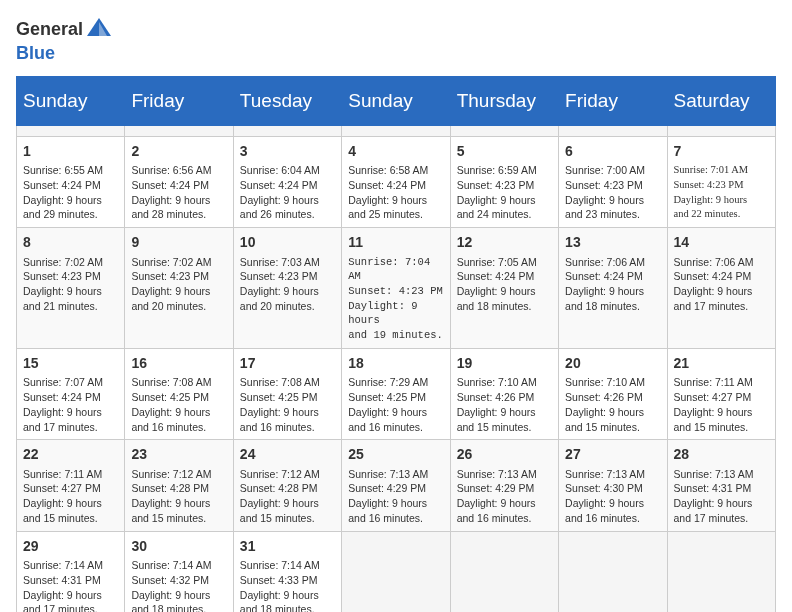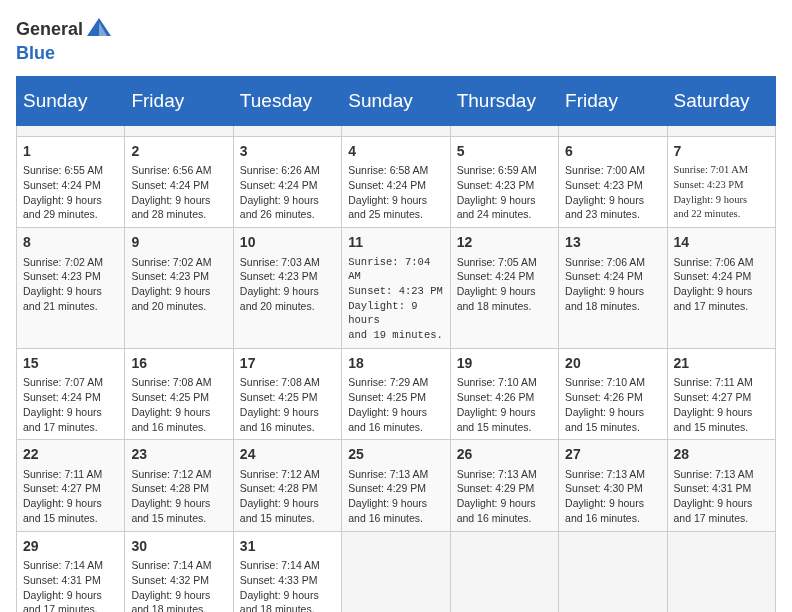--- a/index.html
+++ b/index.html
@@ -138,21 +138,21 @@
         </td>
         <td>
           <span class="day-num">2</span>
           <div class="day-info" style="white-space: pre-line;">Sunrise: 6:56 AM
 Sunset: 4:24 PM
 Daylight: 9 hours
 and 28 minutes.</div>
         </td>
         <td>
           <span class="day-num">3</span>
-          <div class="day-info" style="white-space: pre-line;">Sunrise: 6:26 AM
+          <div class="day-info" style="white-space: pre-line;">Sunrise: 6:04 AM
 Sunset: 4:24 PM
 Daylight: 9 hours
 and 26 minutes.</div>
         </td>
         <td>
           <span class="day-num">4</span>
           <div class="day-info" style="white-space: pre-line;">Sunrise: 6:58 AM
 Sunset: 4:24 PM
 Daylight: 9 hours
 and 25 minutes.</div>

